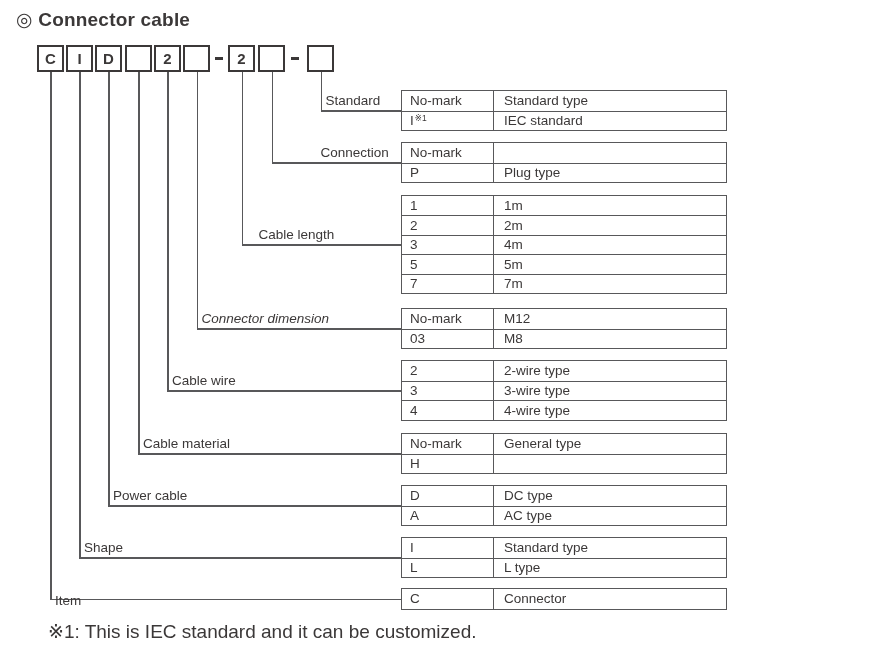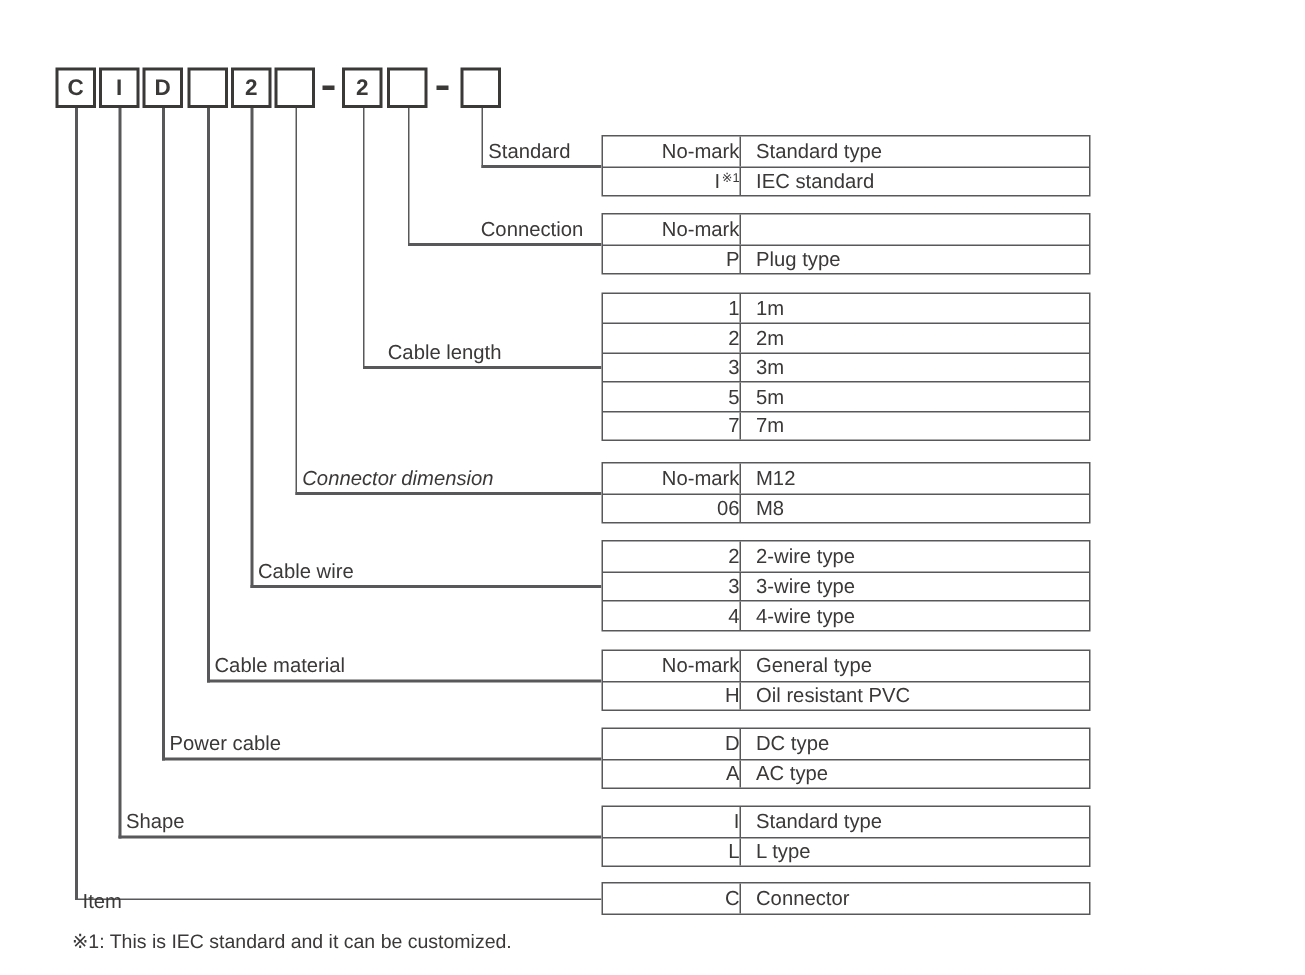--- a/index.html
+++ b/index.html
@@ -29,33 +29,36 @@
   .lookup-table{
     position:absolute;left:401px;width:326px;box-sizing:border-box;
     border:1.5px solid #58585a;background:#ffffff;
   }
   .lookup-row{display:flex;height:19.5px;box-sizing:border-box;}
   .lookup-row + .lookup-row{border-top:1.5px solid #58585a;}
   .cell-code{
     width:92px;box-sizing:border-box;border-right:1.5px solid #58585a;
     padding-left:8px;display:flex;align-items:center;font-size:13.5px;
     white-space:nowrap;
-    justify-content:flex-end;
   }
   .cell-desc{
     flex:1;padding-left:10px;display:flex;align-items:center;font-size:13.5px;
     white-space:nowrap;
   }
   .cell-code sup{font-size:8.5px;line-height:1;transform:translateY(-3px);display:inline-block;margin-left:1px;}
-  .footnote{position:absolute;left:48px;top:620px;font-size:13px;white-space:nowrap;text-align:center;}
+  .footnote{position:absolute;left:48px;top:620px;font-size:19px;white-space:nowrap;text-align:center;}
 </style>
 </head>
 <body>
 
 <div class="canvas">
+  <div class="title">
+    <span>◎</span>
+    <span>Connector cable</span>
+  </div>
 
   <div id="code-row">
       <div class="code-box" style="left: 37px;">
         <span>C</span>
       </div>
       <div class="code-box" style="left: 66px;">
         <span>I</span>
       </div>
       <div class="code-box" style="left: 95px;">
         <span>D</span>
@@ -149,21 +152,21 @@
         <div class="lookup-row">
           <div class="cell-code">
             <span>2</span>
           </div>
           <div class="cell-desc">2m</div>
         </div>
         <div class="lookup-row">
           <div class="cell-code">
             <span>3</span>
           </div>
-          <div class="cell-desc">3m</div>
+          <div class="cell-desc">4m</div>
         </div>
         <div class="lookup-row">
           <div class="cell-code">
             <span>5</span>
           </div>
           <div class="cell-desc">5m</div>
         </div>
         <div class="lookup-row">
           <div class="cell-code">
             <span>7</span>
@@ -173,21 +176,21 @@
       </div>
       <div class="lookup-table" style="top: 308px;">
         <div class="lookup-row">
           <div class="cell-code">
             <span>No-mark</span>
           </div>
           <div class="cell-desc">M12</div>
         </div>
         <div class="lookup-row">
           <div class="cell-code">
-            <span>06</span>
+            <span>03</span>
           </div>
           <div class="cell-desc">M8</div>
         </div>
       </div>
       <div class="lookup-table" style="top: 360px;">
         <div class="lookup-row">
           <div class="cell-code">
             <span>2</span>
           </div>
           <div class="cell-desc">2-wire type</div>
@@ -209,21 +212,20 @@
         <div class="lookup-row">
           <div class="cell-code">
             <span>No-mark</span>
           </div>
           <div class="cell-desc">General type</div>
         </div>
         <div class="lookup-row">
           <div class="cell-code">
             <span>H</span>
           </div>
-          <div class="cell-desc">Oil resistant PVC</div>
         </div>
       </div>
       <div class="lookup-table" style="top: 485px;">
         <div class="lookup-row">
           <div class="cell-code">
             <span>D</span>
           </div>
           <div class="cell-desc">DC type</div>
         </div>
         <div class="lookup-row">

